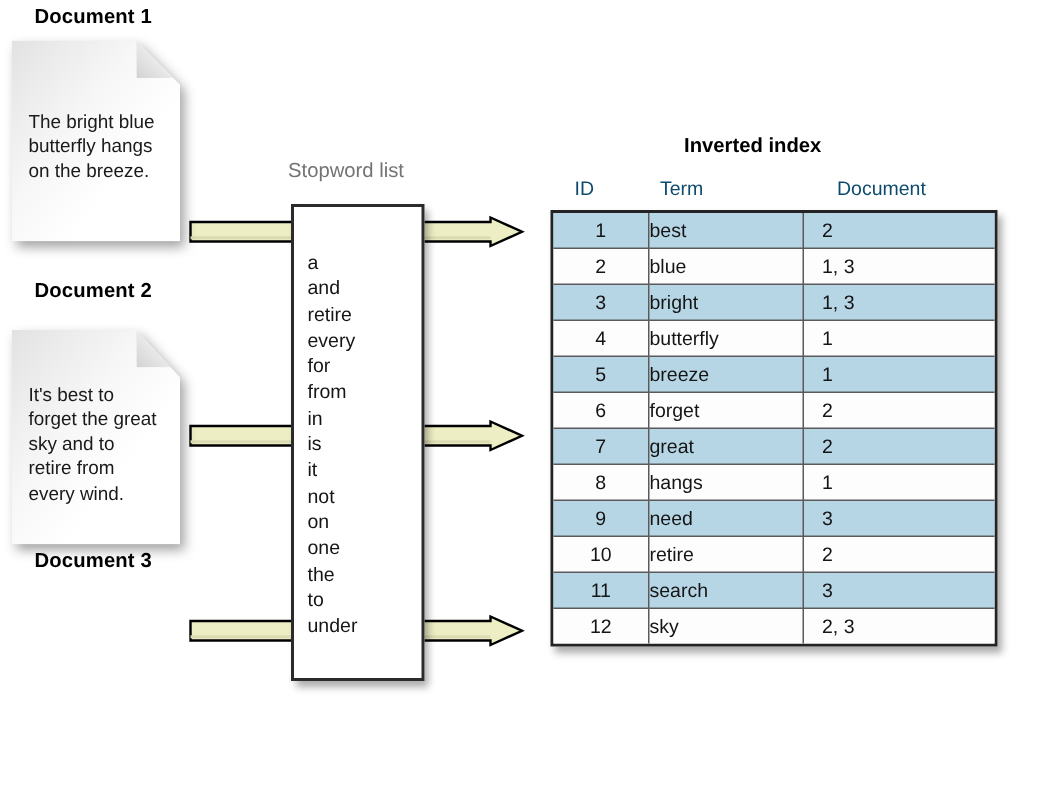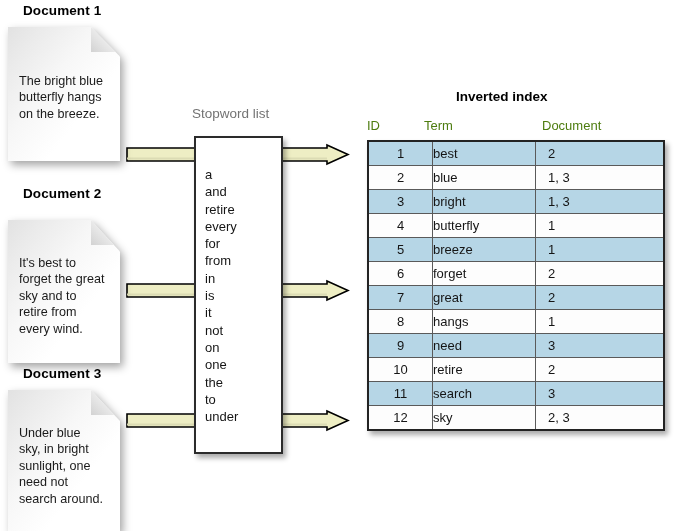--- a/index.html
+++ b/index.html
@@ -81,23 +81,23 @@
   }
   .stop-words div{height:17.3px;}
 
   
   .idx-title{
     position:absolute;
     font-size:13.5px;font-weight:bold;color:#000;white-space:nowrap;
   }
   .idx-head{
     position:absolute;
-    left:347px;top:118px;
+    left:363px;top:118px;
     width:298px;height:20px;
-    font-size:13px;color:#4d7c0f;text-decoration:underline;
+    font-size:13px;color:#0c4a6e;text-decoration:underline;
   }
   .idx-head span{position:absolute;top:0;}
   .hd-id{left:20px;}
   .hd-term{left:77px;}
   .hd-doc{left:195px;}
 
   .idx-table{
     position:absolute;
     left:367px;top:140px;
     width:298px;
@@ -171,31 +171,20 @@
       <div class="doc-fold-edge"></div>
       <div class="doc-text" style="top:35px;">It's best to
 forget the great
 sky and to
 retire from
 every wind.</div>
     </div>
   </div>
 
   <div class="doc-title" style="left:23px;top:366px;">Document 3</div>
-  <div class="doc" style="left:8px;top:390px;height:141px;">
-    <div class="doc-page">
-      <div class="doc-fold"></div>
-      <div class="doc-fold-edge"></div>
-      <div class="doc-text" style="top:35px;">Under blue
-sky, in bright
-sunlight, one
-need not
-search around.</div>
-    </div>
-  </div>
 
   <div class="stop-title" style="left:192px;top:106px;">Stopword list</div>
   <div class="stop-box"></div>
   <div class="stop-words">
       <div>a</div>
       <div>and</div>
       <div>retire</div>
       <div>every</div>
       <div>for</div>
       <div>from</div>

